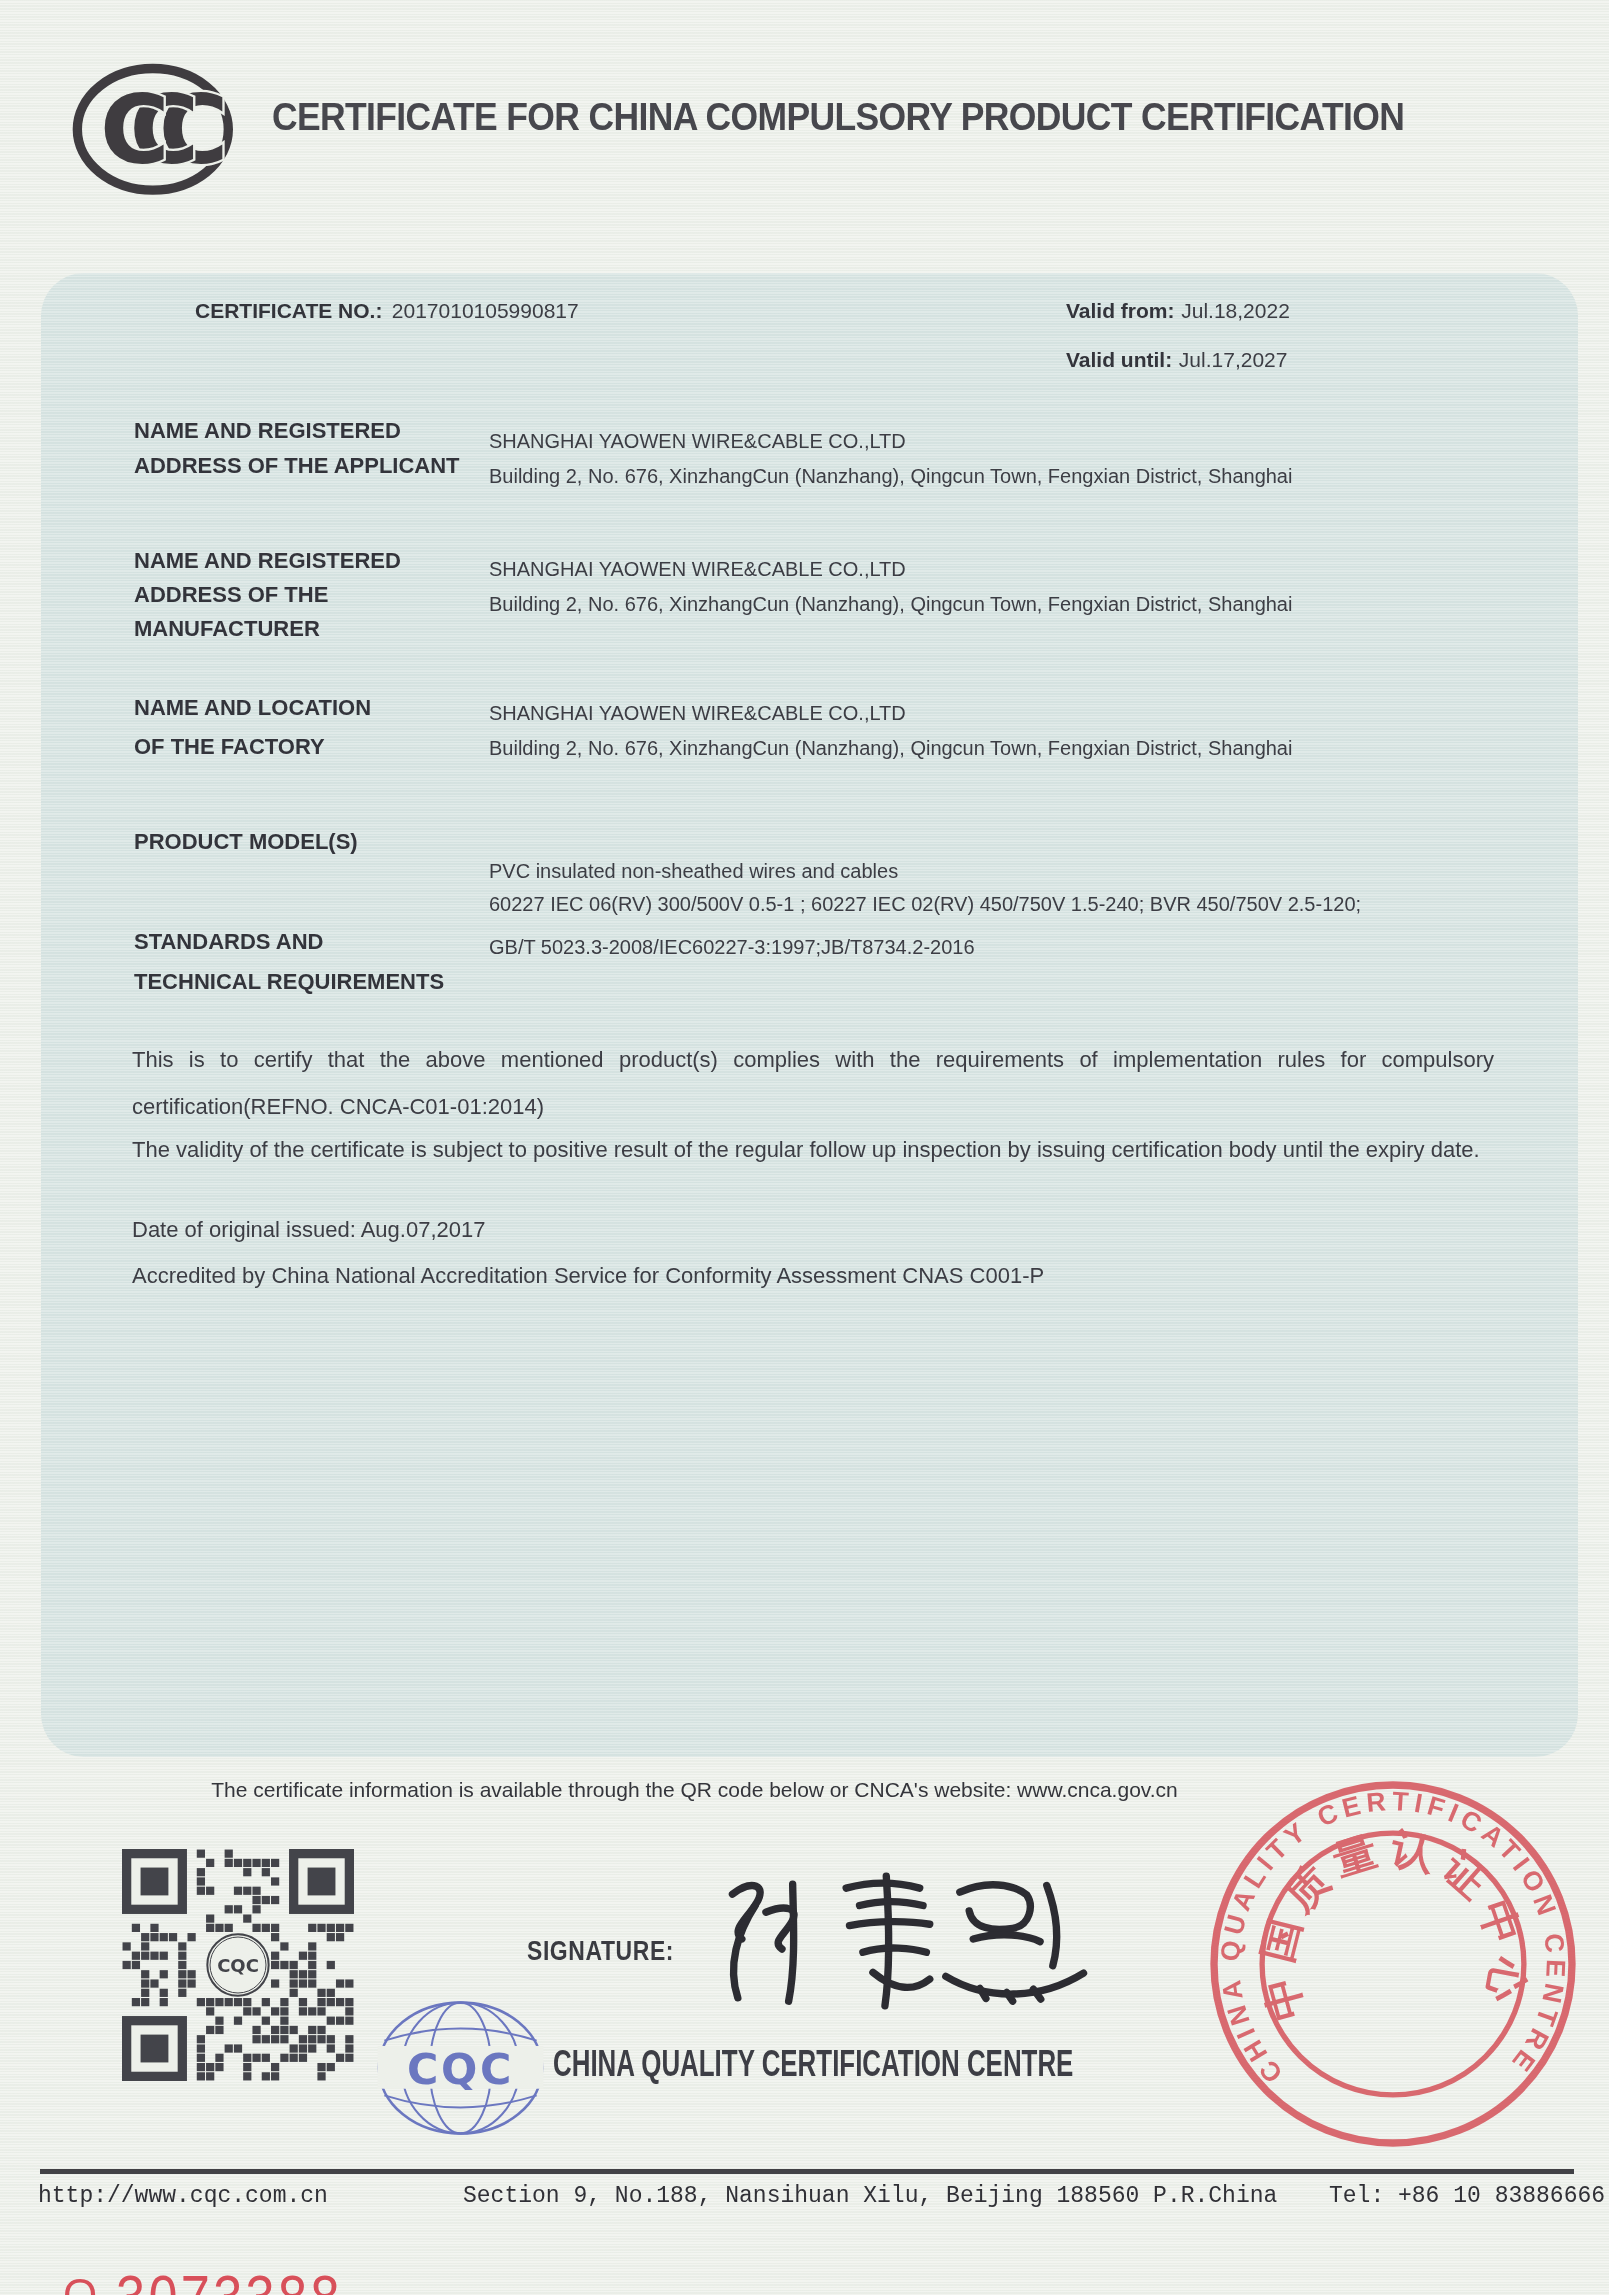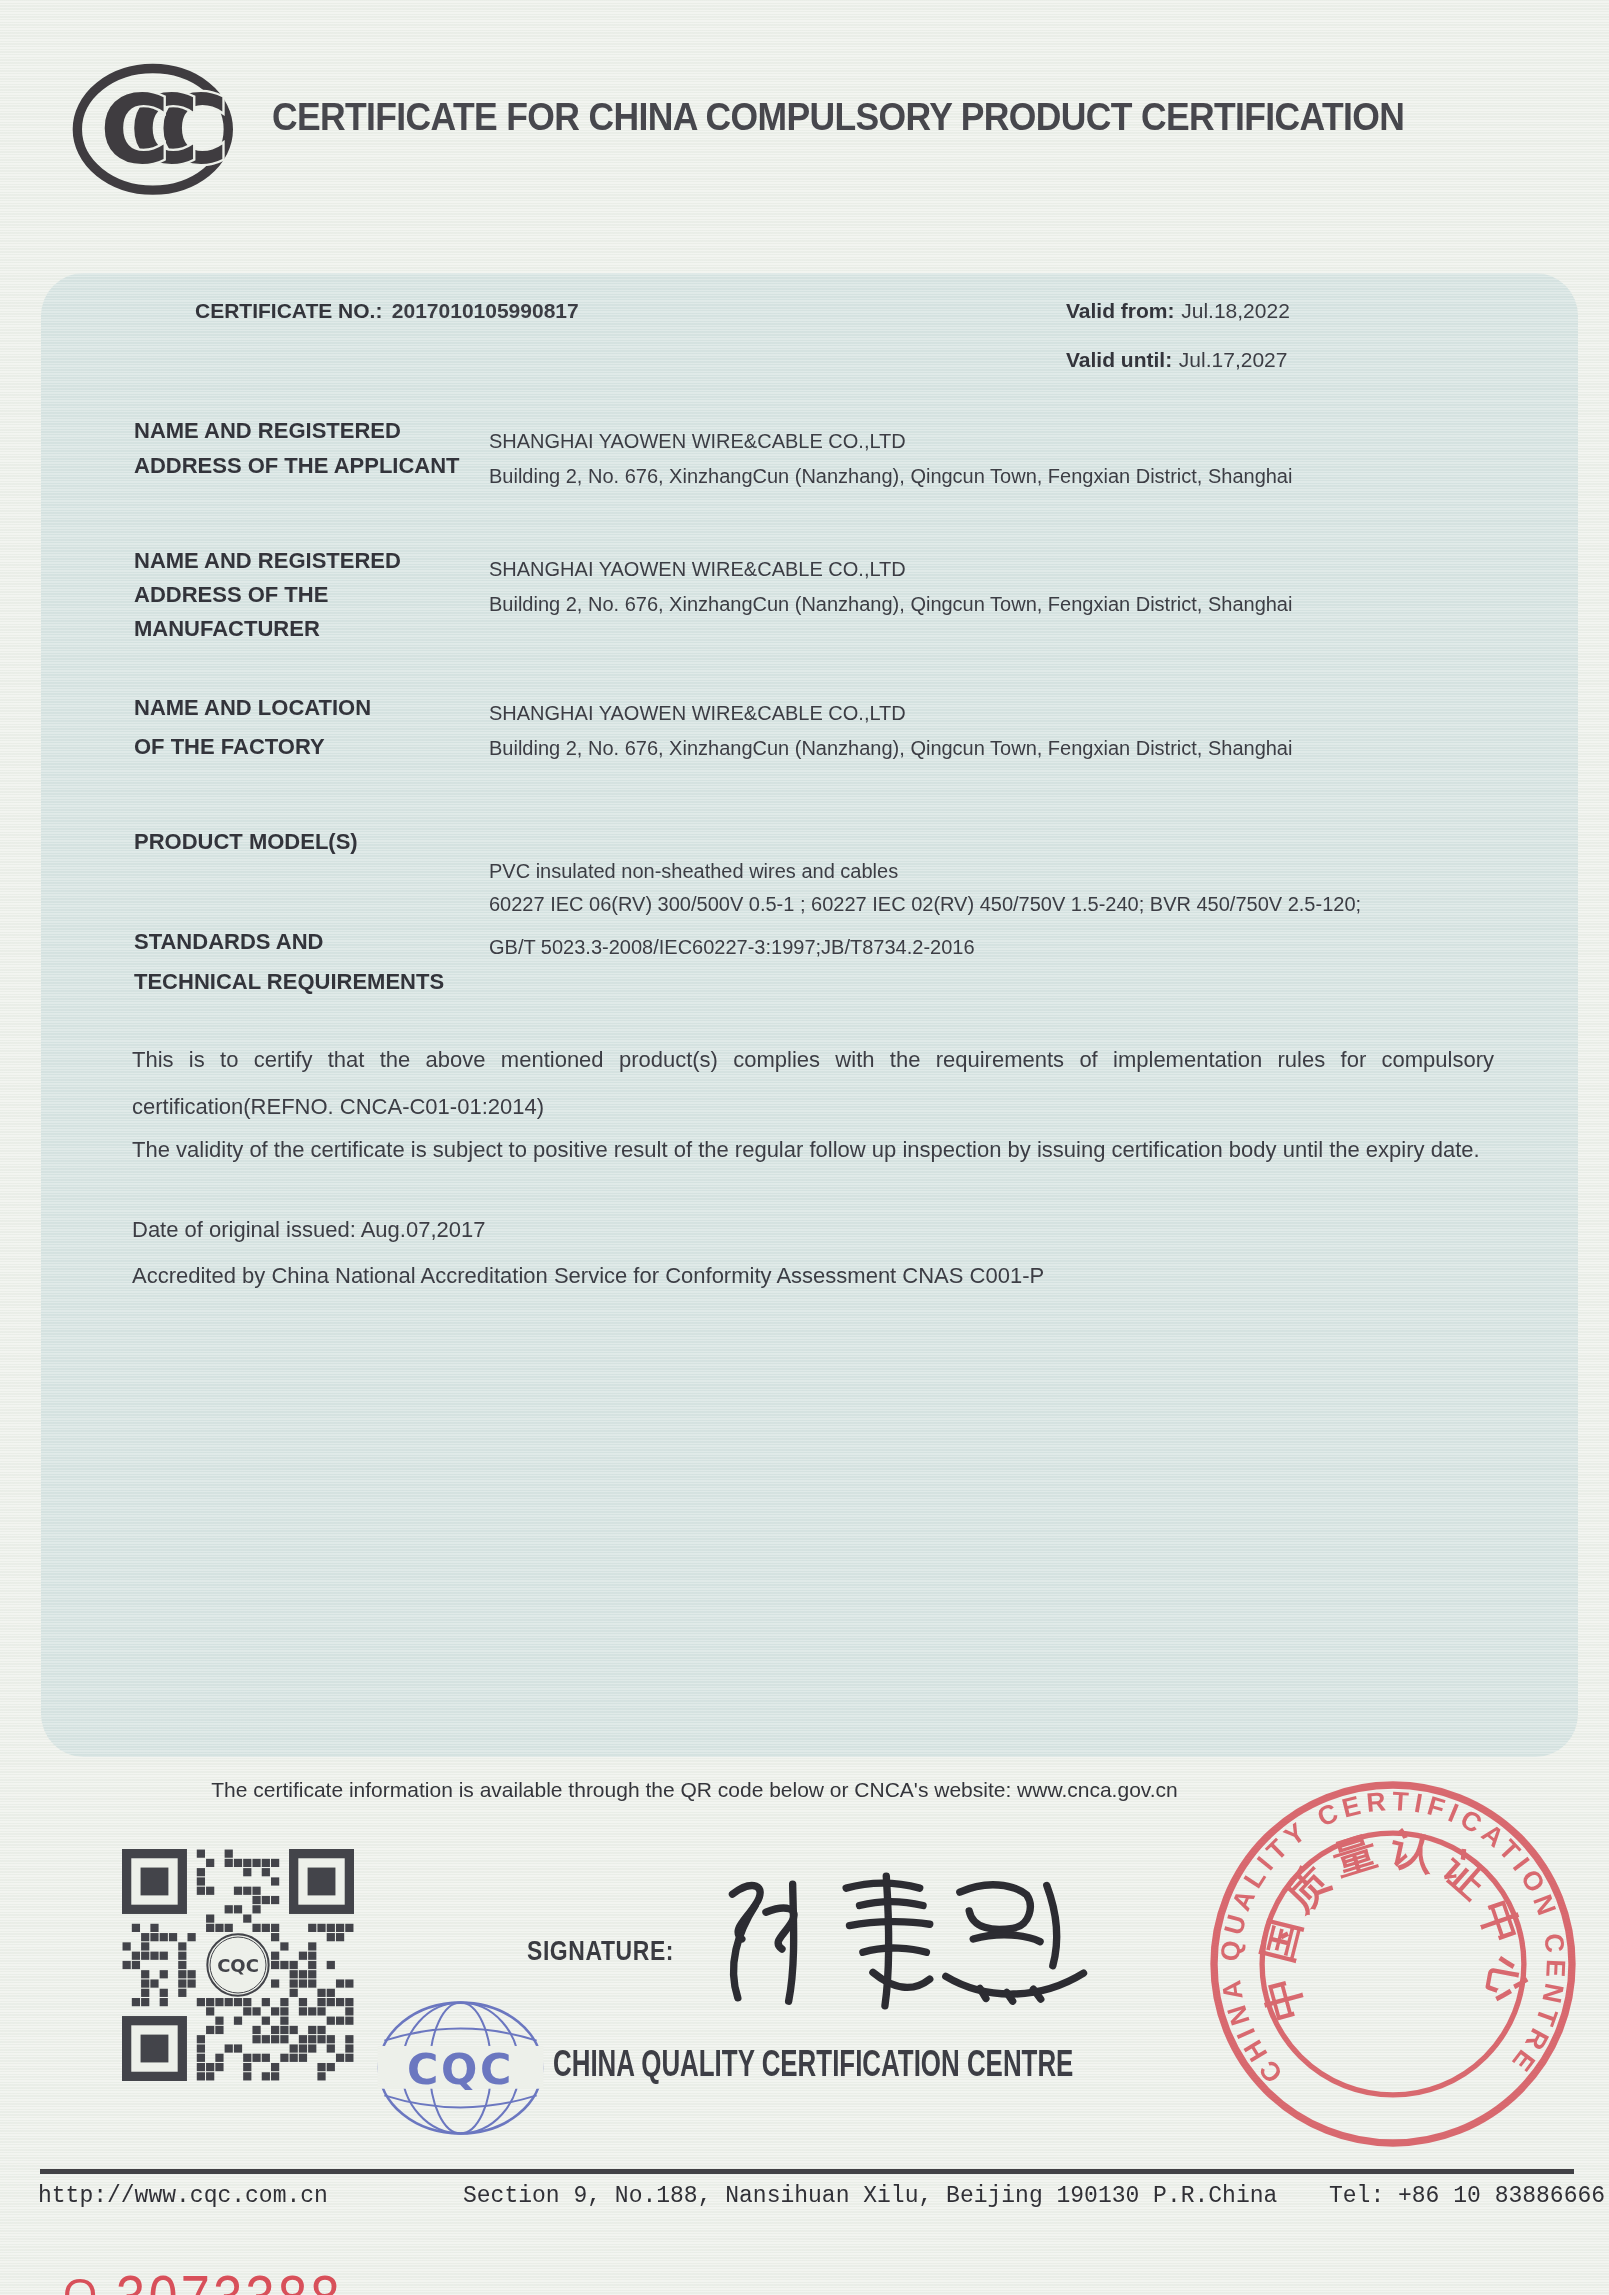--- a/index.html
+++ b/index.html
@@ -15,21 +15,21 @@
     left:41px; top:273px; width:1537px; height:1484px;
     background:#d9e5e3; border-radius:43px;
     background-image:repeating-linear-gradient(0deg, rgba(255,255,255,.18) 0 1.3px, rgba(176,199,199,.10) 1.3px 2.7px);
   }
   .doc-title{
     left:272px; top:95px; font-size:39px; font-weight:bold; color:#47474d;
     letter-spacing:-0.7px; white-space:nowrap; transform:scaleX(.91); transform-origin:left top;
   }
   .bold-label{font-weight:bold; color:#33343b;}
   .certno-row{left:195px; top:299px; font-size:21px; white-space:nowrap;}
-  .certno-row .val{font-weight:bold; color:#3c3d44; margin-left:9.4px;}
+  .certno-row .val{font-weight:normal; color:#3c3d44; margin-left:9.4px;}
   .valid{left:1066px; font-size:21px; white-space:nowrap;}
   .valid .val{font-weight:normal; color:#3c3d44; margin-left:6.7px;}
   .v1{top:299px;} .v2{top:348px;text-align:center;}
   .sec-label{
     left:134px; width:361px; font-size:22px; font-weight:bold; color:#33343b;
     line-height:35px; white-space:pre-line;
   }
   .sec-value{left:489px; width:1042px; font-size:20px; line-height:35px; white-space:pre-line;}
   .r1l{top:413px;} .r1v{top:424px;}
   .r2l{top:544px; line-height:34px;} .r2v{top:552px;}
@@ -364,21 +364,21 @@
     <text class="stamp-text" font-size="40" font-weight="bold" letter-spacing="8">
       <textPath href="#stamp-arc-outer" startOffset="0" textLength="1070" lengthAdjust="spacingAndGlyphs">CHINA QUALITY CERTIFICATION CENTRE</textPath>
     </text>
     <text class="stamp-text" font-size="62" font-weight="bold" letter-spacing="12">
       <textPath href="#stamp-arc-inner" startOffset="0" textLength="615" lengthAdjust="spacingAndGlyphs">中国质量认证中心</textPath>
     </text>
   </svg>
 
   <div class="abs rule"></div>
   <div class="abs footer-text f-url">http://www.cqc.com.cn</div>
-  <div class="abs footer-text f-addr">Section 9, No.188, Nansihuan Xilu, Beijing 190130 P.R.China</div>
+  <div class="abs footer-text f-addr">Section 9, No.188, Nansihuan Xilu, Beijing 188560 P.R.China</div>
   <div class="abs footer-text f-tel">Tel: +86 10 83886666</div>
 
   <div class="abs serial">
     <span class="q">Q</span>
     <span class="digits">3073388</span>
   </div>
 
 </div>
 
 

